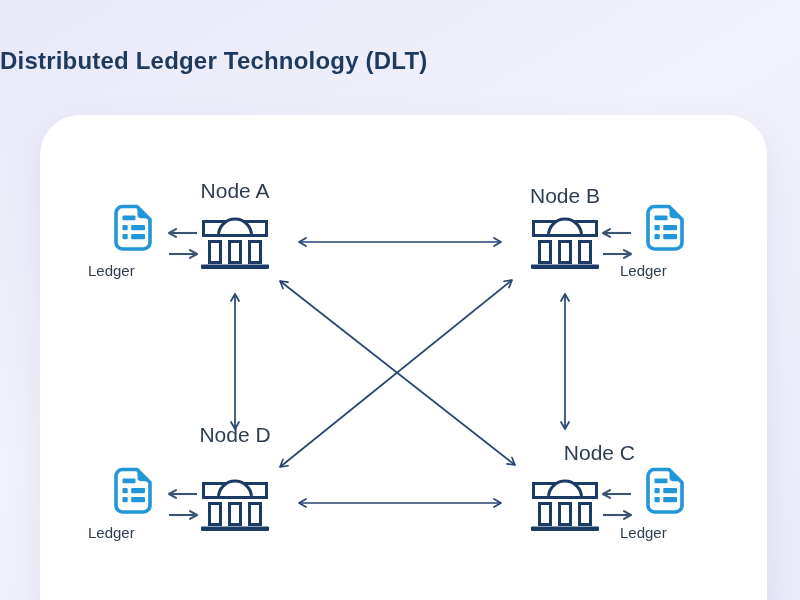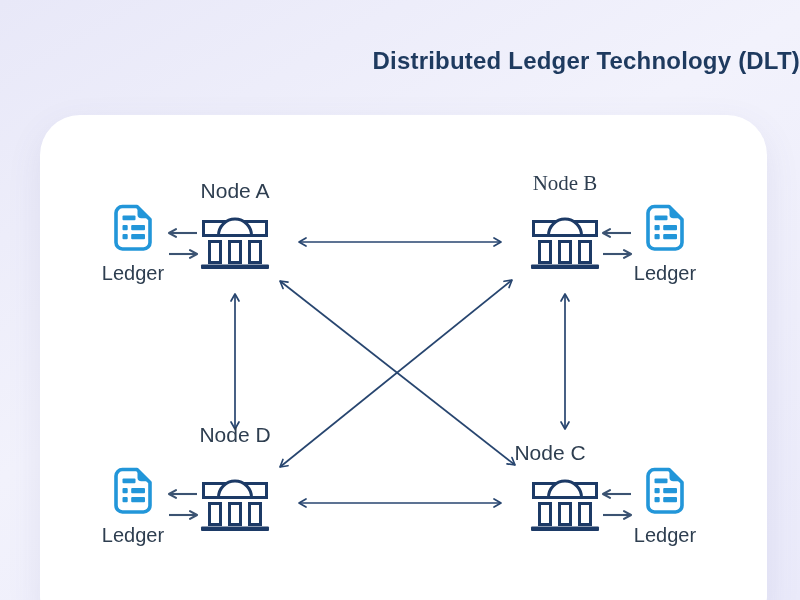--- a/index.html
+++ b/index.html
@@ -15,21 +15,21 @@
   * { margin: 0; padding: 0; box-sizing: border-box; }
   html, body { width: 800px; height: 600px; overflow: hidden; }
   body {
     font-family: "Liberation Sans", "DejaVu Sans", sans-serif;
     background: linear-gradient(150deg, #e8e8f8 0%, #f2f2fc 45%, #eaeafa 100%);
     position: relative;
   }
   .page-title {
     position: absolute;
     left: 0; top: 47px; width: 800px;
-    text-align: right;
+    text-align: left;
     font-size: 24px;
     font-weight: 700;
     letter-spacing: 0.2px;
     color: var(--title-text);
   }
   .card {
     position: absolute;
     left: 40px; top: 115px;
     width: 727px; height: 520px;
     background: var(--card);
@@ -40,22 +40,21 @@
   .node-label {
     position: absolute;
     width: 140px;
     text-align: center;
     font-size: 21px;
     color: var(--label-text);
   }
   .ledger-label {
     position: absolute;
     width: 90px;
-    text-align: center;
-    font-size: 20px;
+    font-size: 15px;
     color: var(--label-text);
   }
   svg { display: block; }
   .bank-outline { fill: #ffffff; stroke: var(--navy); stroke-width: 3; }
   .bank-dome    { fill: #ffffff; stroke: var(--navy); stroke-width: 3; }
   .bank-line    { stroke: var(--navy); stroke-width: 3; }
   .bank-solid   { fill: var(--navy); }
   .ledger-doc  { fill: #ffffff; stroke: var(--ledger-blue); stroke-width: 3.6; stroke-linejoin: round; }
   .ledger-fill { fill: var(--ledger-blue); }
   .connector { stroke: var(--connector); stroke-width: 1.7; fill: none; }
@@ -115,21 +114,21 @@
   <path class="ledger-doc" d="M 28 4.5 H 13.5 a 6.5 6.5 0 0 0 -6.5 6.5 V 40.5 a 6.5 6.5 0 0 0 6.5 6.5 h 21 a 6.5 6.5 0 0 0 6.5 -6.5 V 17.5 Z"></path>
   <path class="ledger-fill" d="M 28.5 5.5 V 12.5 a 3.8 3.8 0 0 0 3.8 3.8 h 8.2 Z"></path>
   <rect class="ledger-fill" x="13.5" y="13.5" width="13" height="4.8" rx="1"></rect>
   <rect class="ledger-fill" x="13.5" y="23" width="5.2" height="5.2" rx="1"></rect>
   <rect class="ledger-fill" x="22.2" y="23" width="13.8" height="5.2" rx="1"></rect>
   <rect class="ledger-fill" x="13.5" y="32" width="5.2" height="5.2" rx="1"></rect>
   <rect class="ledger-fill" x="22.2" y="32" width="13.8" height="5.2" rx="1"></rect>
 </svg>
 <div class="ledger-label" style="left:88px;top:262px;">Ledger</div>
 
-<div class="node-label" style="left:495px;top:171px;font-family:Liberation Serif, serif;">Node B</div>
+<div class="node-label" style="left:495px;top:184px;">Node B</div>
 <svg class="abs" style="left:529px;top:206px;" width="72" height="63" viewBox="0 0 72 63">
   <rect class="bank-outline" x="4.5" y="15.5" width="63" height="14"></rect>
   <path class="bank-dome" d="M 19.5 29.5 A 16.5 16.5 0 0 1 52.5 29.5 Z"></path>
   <line class="bank-line" x1="4.5" y1="29.5" x2="67.5" y2="29.5"></line>
   <rect class="bank-outline" x="10.5" y="35.5" width="11" height="21"></rect>
   <rect class="bank-outline" x="30.5" y="35.5" width="11" height="21"></rect>
   <rect class="bank-outline" x="50.5" y="35.5" width="11" height="21"></rect>
   <rect class="bank-solid" x="2" y="58.5" width="68" height="4.5" rx="1"></rect>
 </svg>
 
@@ -159,21 +158,21 @@
   <path class="ledger-doc" d="M 28 4.5 H 13.5 a 6.5 6.5 0 0 0 -6.5 6.5 V 40.5 a 6.5 6.5 0 0 0 6.5 6.5 h 21 a 6.5 6.5 0 0 0 6.5 -6.5 V 17.5 Z"></path>
   <path class="ledger-fill" d="M 28.5 5.5 V 12.5 a 3.8 3.8 0 0 0 3.8 3.8 h 8.2 Z"></path>
   <rect class="ledger-fill" x="13.5" y="13.5" width="13" height="4.8" rx="1"></rect>
   <rect class="ledger-fill" x="13.5" y="23" width="5.2" height="5.2" rx="1"></rect>
   <rect class="ledger-fill" x="22.2" y="23" width="13.8" height="5.2" rx="1"></rect>
   <rect class="ledger-fill" x="13.5" y="32" width="5.2" height="5.2" rx="1"></rect>
   <rect class="ledger-fill" x="22.2" y="32" width="13.8" height="5.2" rx="1"></rect>
 </svg>
 <div class="ledger-label" style="left:88px;top:524px;">Ledger</div>
 
-<div class="node-label" style="left:480px;top:441px;">Node C</div>
+<div class="node-label" style="left:495px;top:441px;text-align:right;">Node C</div>
 <svg class="abs" style="left:529px;top:468px;" width="72" height="63" viewBox="0 0 72 63">
   <rect class="bank-outline" x="4.5" y="15.5" width="63" height="14"></rect>
   <path class="bank-dome" d="M 19.5 29.5 A 16.5 16.5 0 0 1 52.5 29.5 Z"></path>
   <line class="bank-line" x1="4.5" y1="29.5" x2="67.5" y2="29.5"></line>
   <rect class="bank-outline" x="10.5" y="35.5" width="11" height="21"></rect>
   <rect class="bank-outline" x="30.5" y="35.5" width="11" height="21"></rect>
   <rect class="bank-outline" x="50.5" y="35.5" width="11" height="21"></rect>
   <rect class="bank-solid" x="2" y="58.5" width="68" height="4.5" rx="1"></rect>
 </svg>
 

